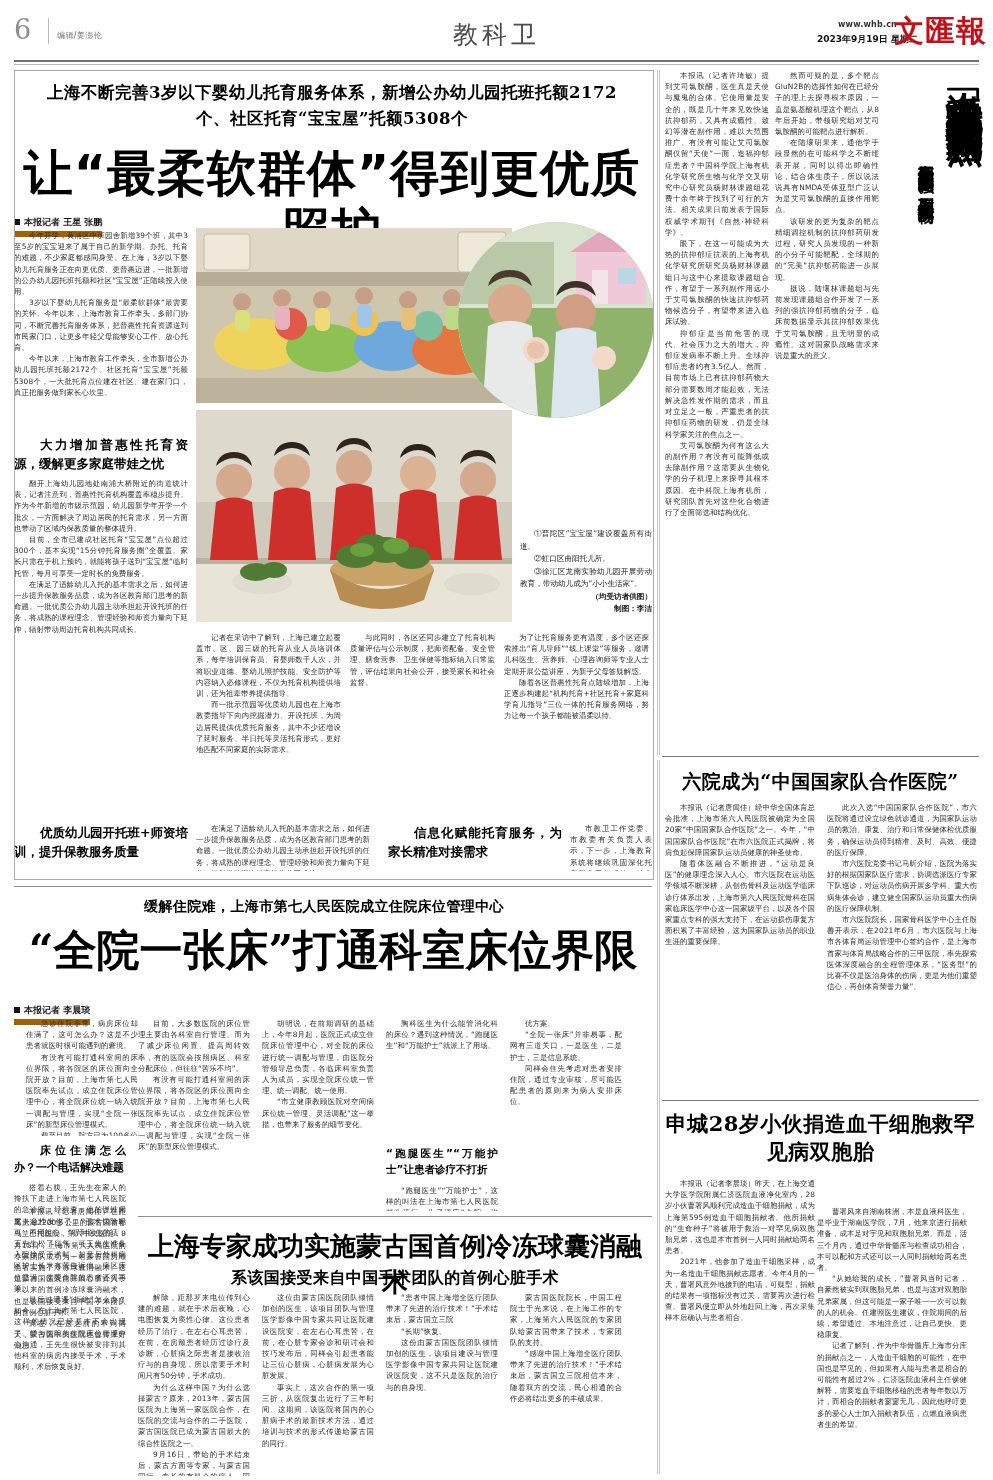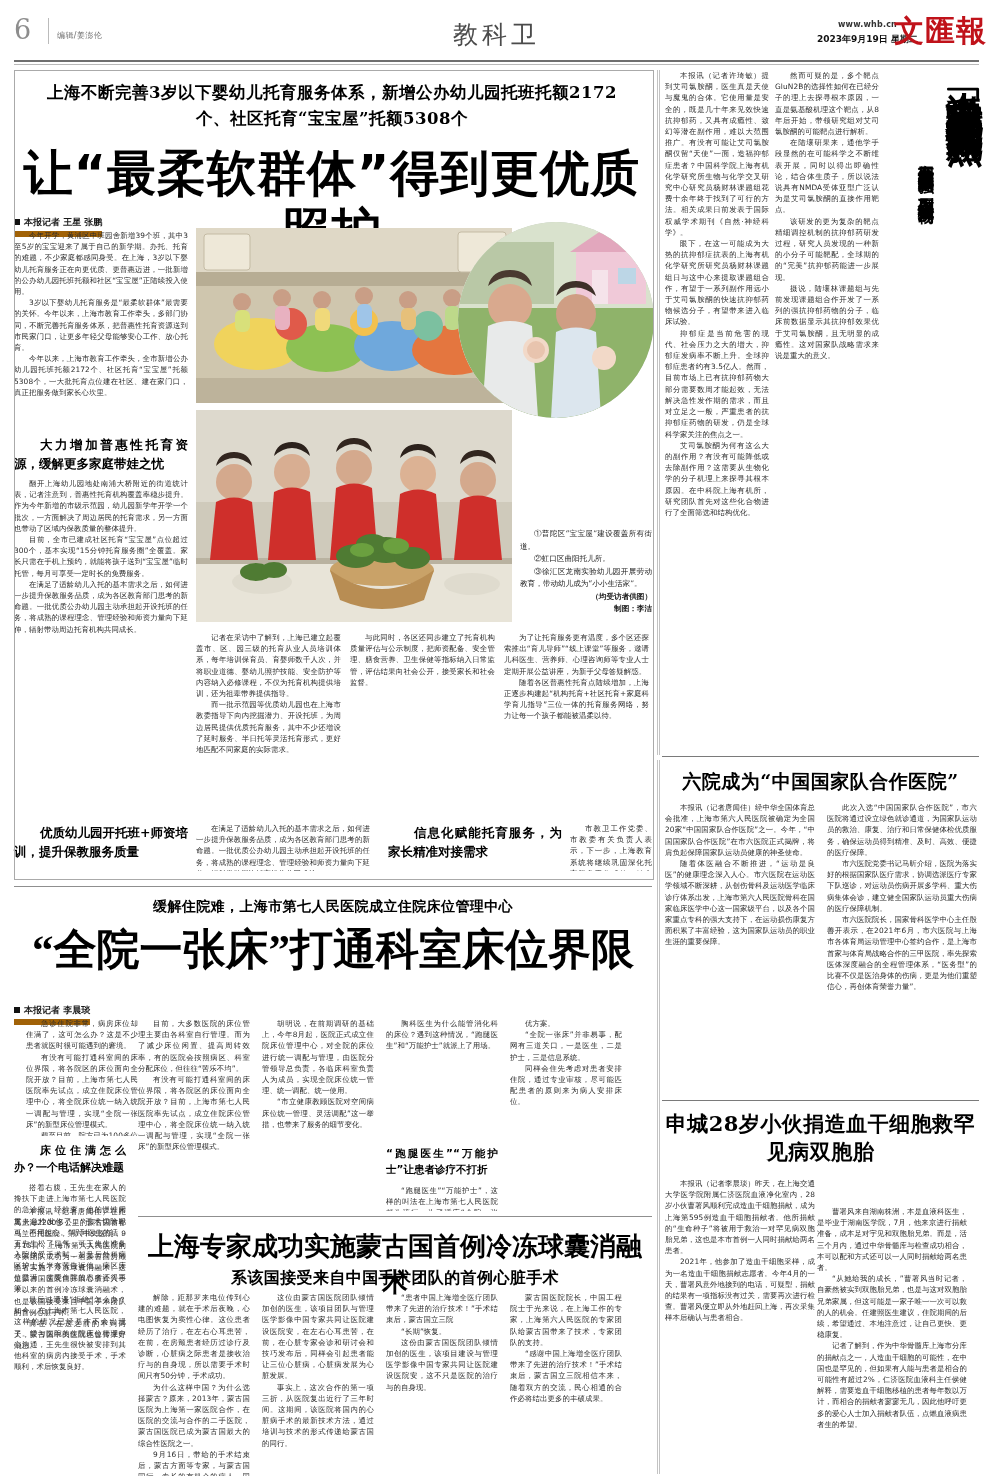--- a/index.html
+++ b/index.html
@@ -322,22 +322,22 @@
   <div class="body-col" style="left:817px;top:1178px;width:150px;height:296px;margin-top:28px;">
     <p>曹署风来自湖南株洲，本是血液科医生，是毕业于湖南医学院，7月，他来京进行捐献准备，成本足对宇见和双胞胎兄弟。而是，活三个月内，通过中华骨髓库与检查成功相合，本可以配和方式还可以一人同时捐献给两名患者。</p>
     <p>“从她给我的成长，”曹署风当时记者，自豪然被实到双胞胎兄弟，也是与这对双胞胎兄弟家属，但这可能是一家子唯一一次可以救的人的机会。任建照医生建议，住院期间的后续，希望通过、本地注意过，让自己更快、更稳康复。</p>
     <p>记者了解到，作为中华骨髓库上海市分库的捐献点之一，人造血干细胞的可能性，在中国也是罕见的，但如果有人能与患者是相合的可能性有超过2%，仁济医院血液科主任侯健解释，需要造血干细胞移植的患者每年数以万计，而相合的捐献者寥寥无几，因此他呼吁更多的爱心人士加入捐献者队伍，点燃血液病患者生的希望。</p>
   </div>
 
   <div style="position:absolute;left:14px;top:70px;width:638px;height:808px;border:1px solid #aaa;pointer-events:none;"></div>
 
   <div class="hrule" style="left:14px;top:886px;width:638px;background:#8f8f8f;"></div>
 
-  <div class="ctr-kicker" style="left:14px;top:898px;width:638px;font-family:Liberation Mono, monospace;">缓解住院难，上海市第七人民医院成立住院床位管理中心</div>
-  <div class="ctr-head" style="left:14px;top:922px;width:638px;font-size:43px;line-height:56px;font-family:Liberation Serif, serif;">“全院一张床”打通科室床位界限</div>
+  <div class="ctr-kicker" style="left:5px;top:898px;width:638px;font-family:Liberation Mono, monospace;">缓解住院难，上海市第七人民医院成立住院床位管理中心</div>
+  <div class="ctr-head" style="left:14px;top:922px;width:638px;font-size:43px;line-height:56px;">“全院一张床”打通科室床位界限</div>
 
   <div style="position:absolute;left:14px;top:998px;">
     <span class="byline"><span class="sq"></span><span>本报记者 李晨琰</span></span>
   </div>
 
   <div class="body-col" style="left:26px;top:1018px;width:112px;height:118px;">
     <p>急诊住院非常，病房床位却住满了，这可怎么办？这是不少患者就医时很可能遇到的窘境。</p>
     <p>有没有可能打通科室间的床位界限，将各院区的床位面向全院开放？目前，上海市第七人民医院率先试点，成立住院床位管理中心，将全院床位统一纳入统一调配与管理，实现“全院一张床”的新型床位管理模式。</p>
     <p>截至目前，院方已为100多位急需住院的患者调配到床位。</p>
   </div>

